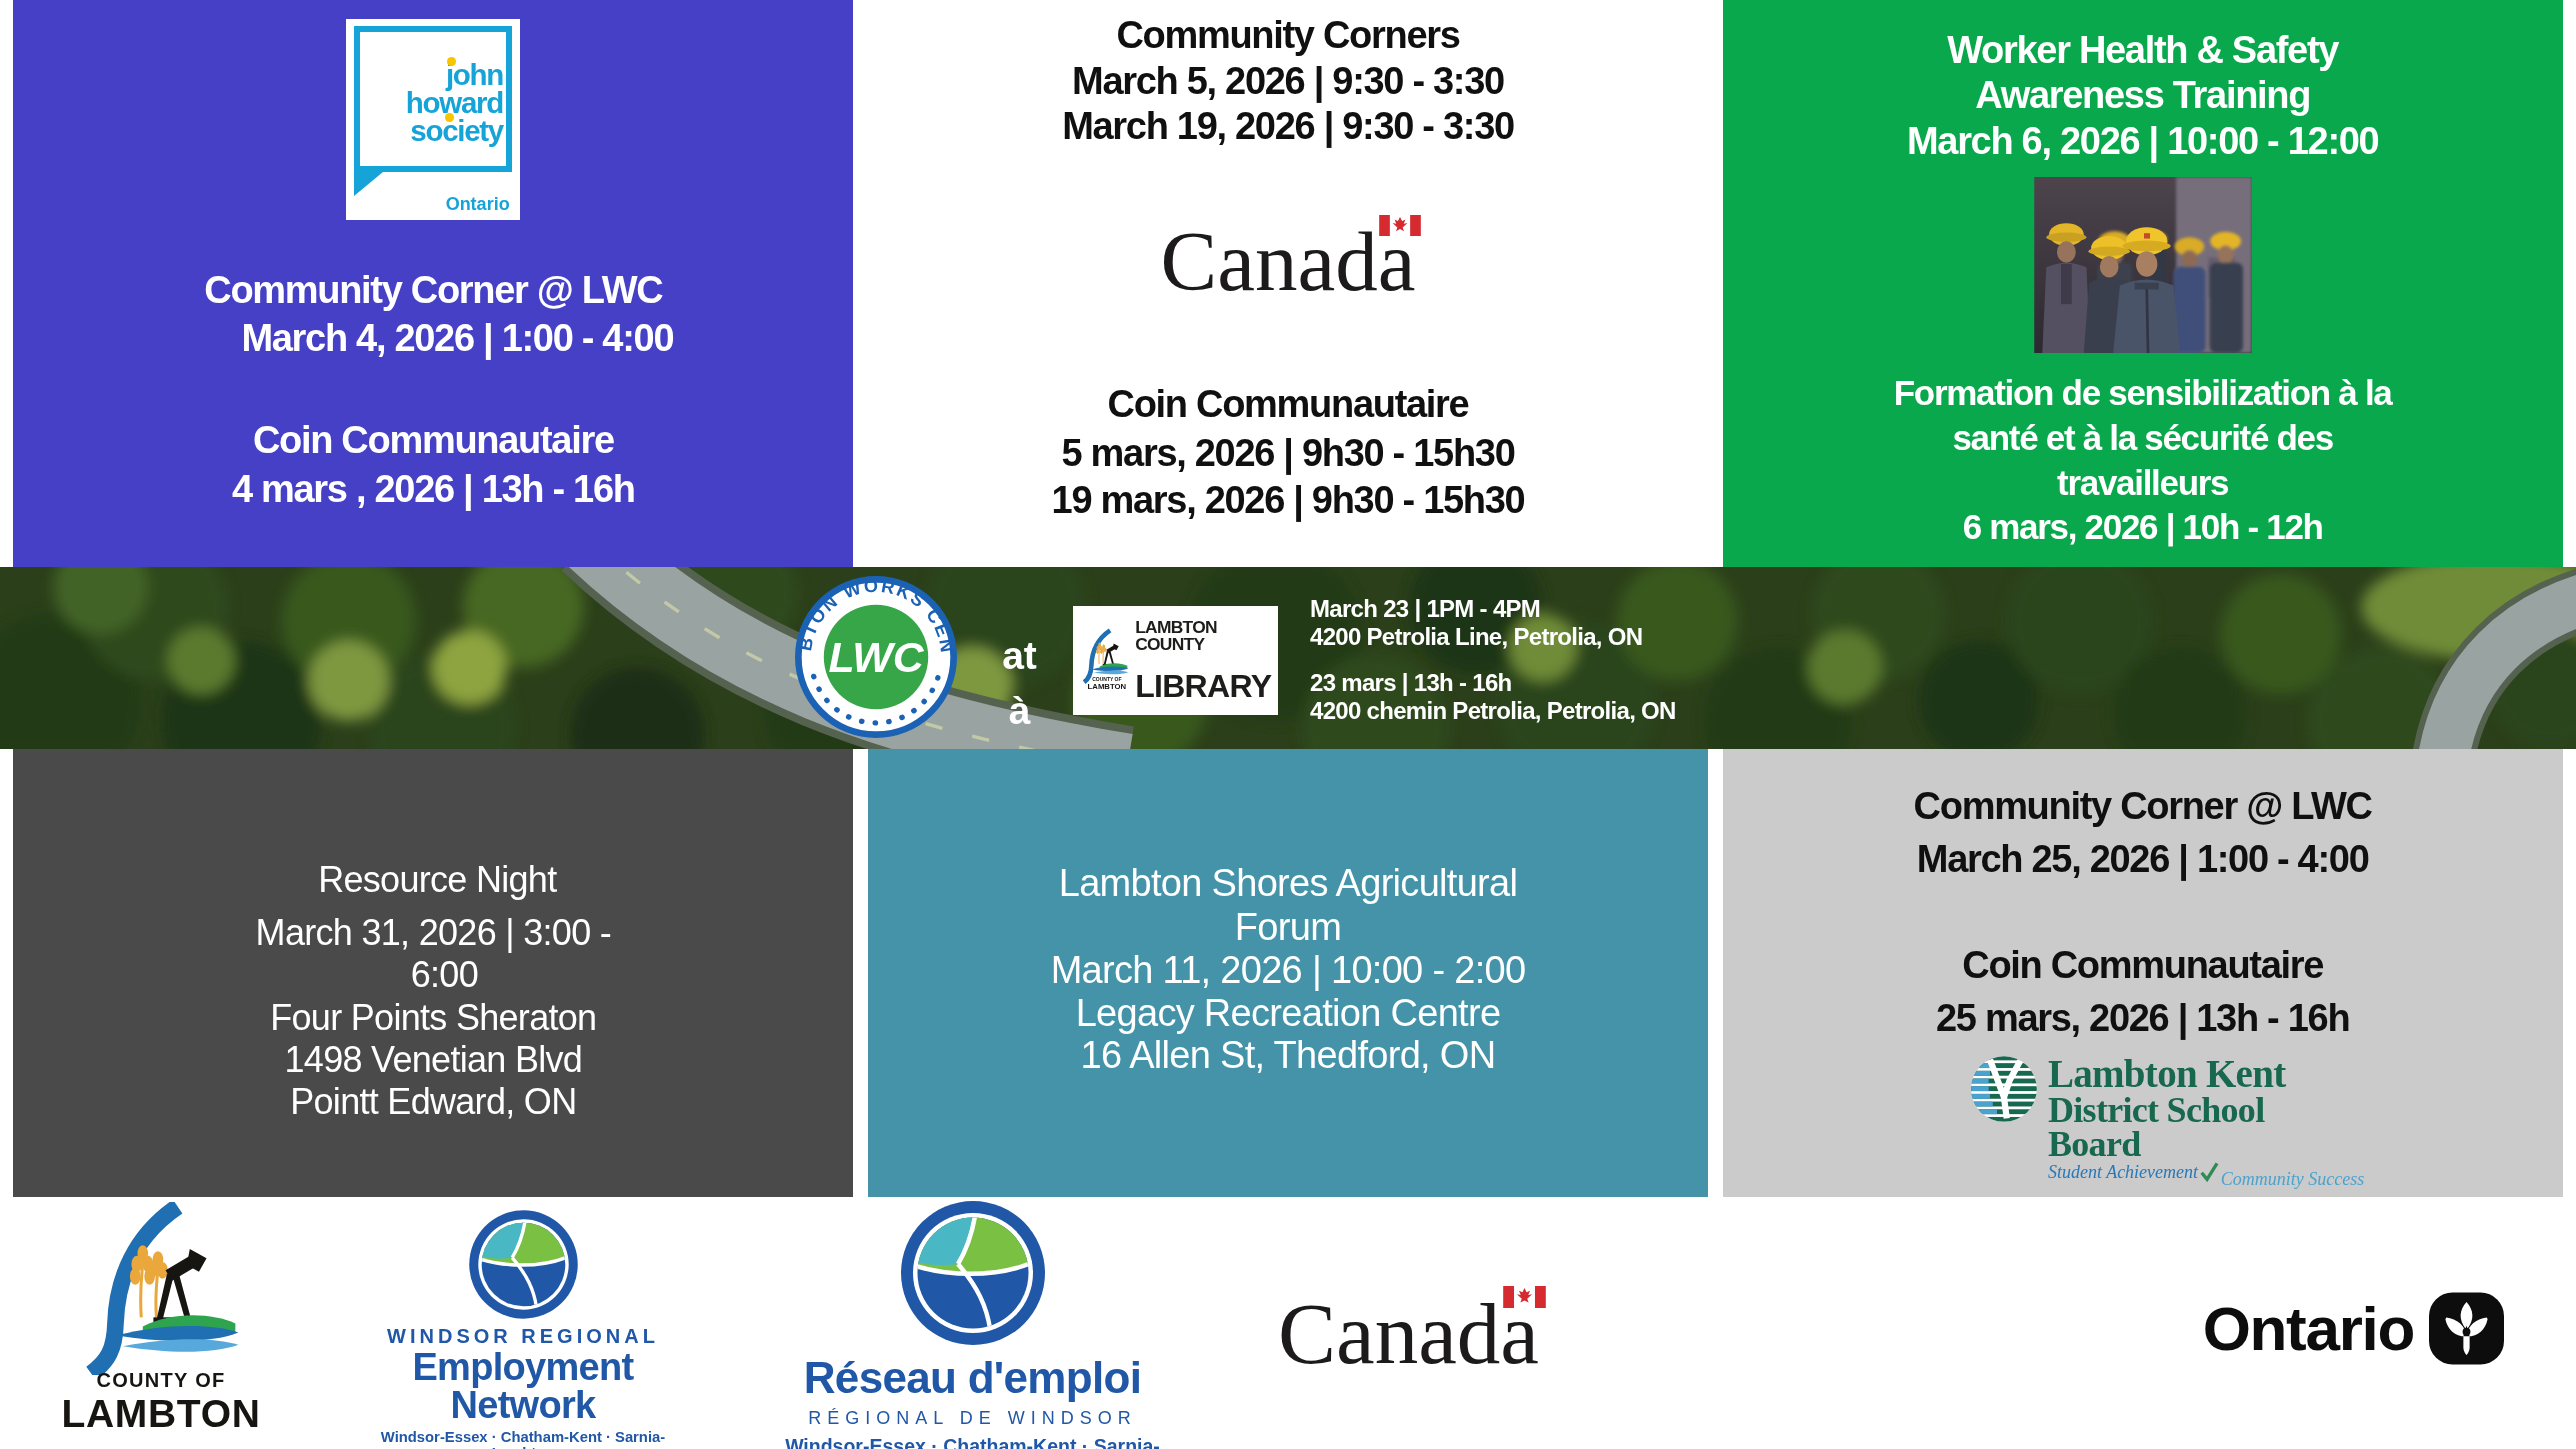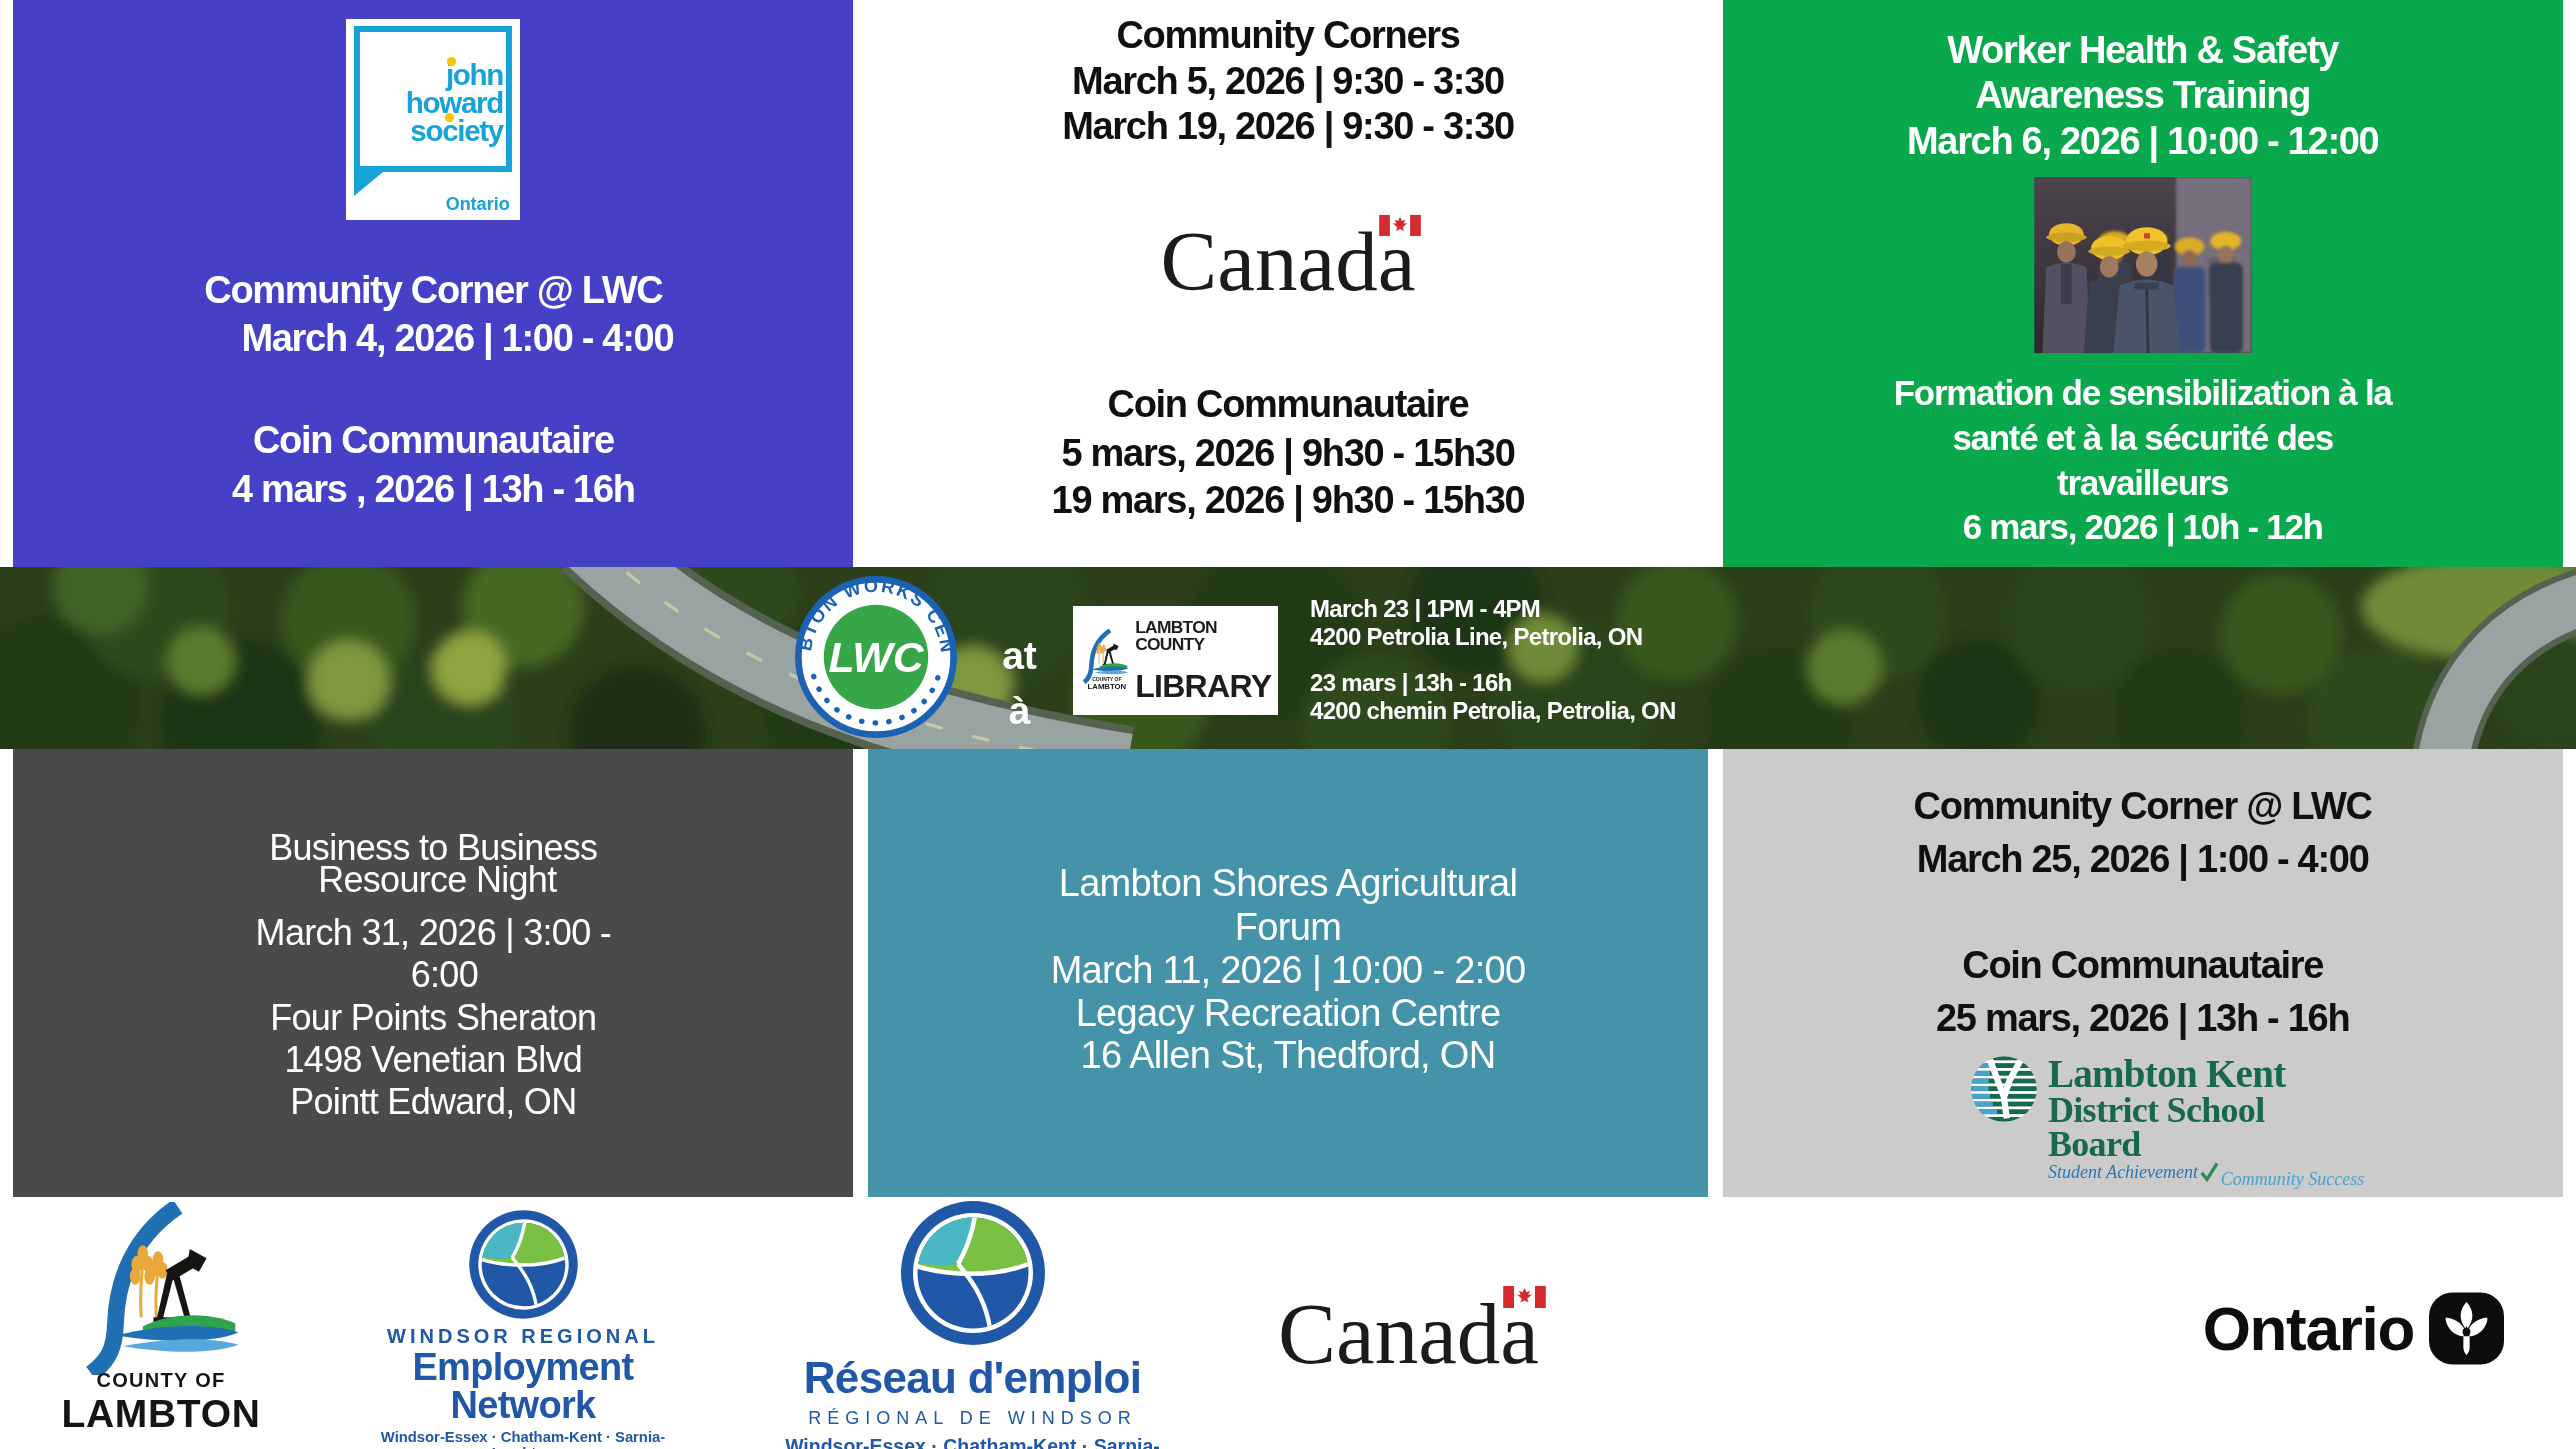--- a/index.html
+++ b/index.html
@@ -272,21 +272,20 @@
     </svg>
     <div class="libtxt">
       <div style="font-size:17.4px;font-weight:bold;letter-spacing:-0.7px;">LAMBTON COUNTY</div>
       <div style="font-size:32px;font-weight:bold;letter-spacing:-0.7px;margin-top:17px;text-align:center;">LIBRARY</div>
     </div>
   </div>
 
   <div id="row-bottom">
 
     <div class="panel dark">
-      <div class="abs ctr lt" style="top:78px;">Business to Business</div>
       <div class="abs ctr lt" style="top:110px;margin-left:8px;">Resource Night</div>
       <div class="abs ctr lt" style="top:163px;">March 31, 2026 | 3:00 -</div>
       <div class="abs ctr lt" style="top:205px;padding-left:22px;">6:00</div>
       <div class="abs ctr lt" style="top:248px;">Four Points Sheraton</div>
       <div class="abs ctr lt" style="top:290px;">1498 Venetian Blvd</div>
       <div class="abs ctr lt" style="top:332px;">Pointt Edward, ON</div>
     </div>
 
     <div class="panel teal">
       <div class="abs ctr lt2" style="top:113px;">Lambton Shores Agricultural</div>

